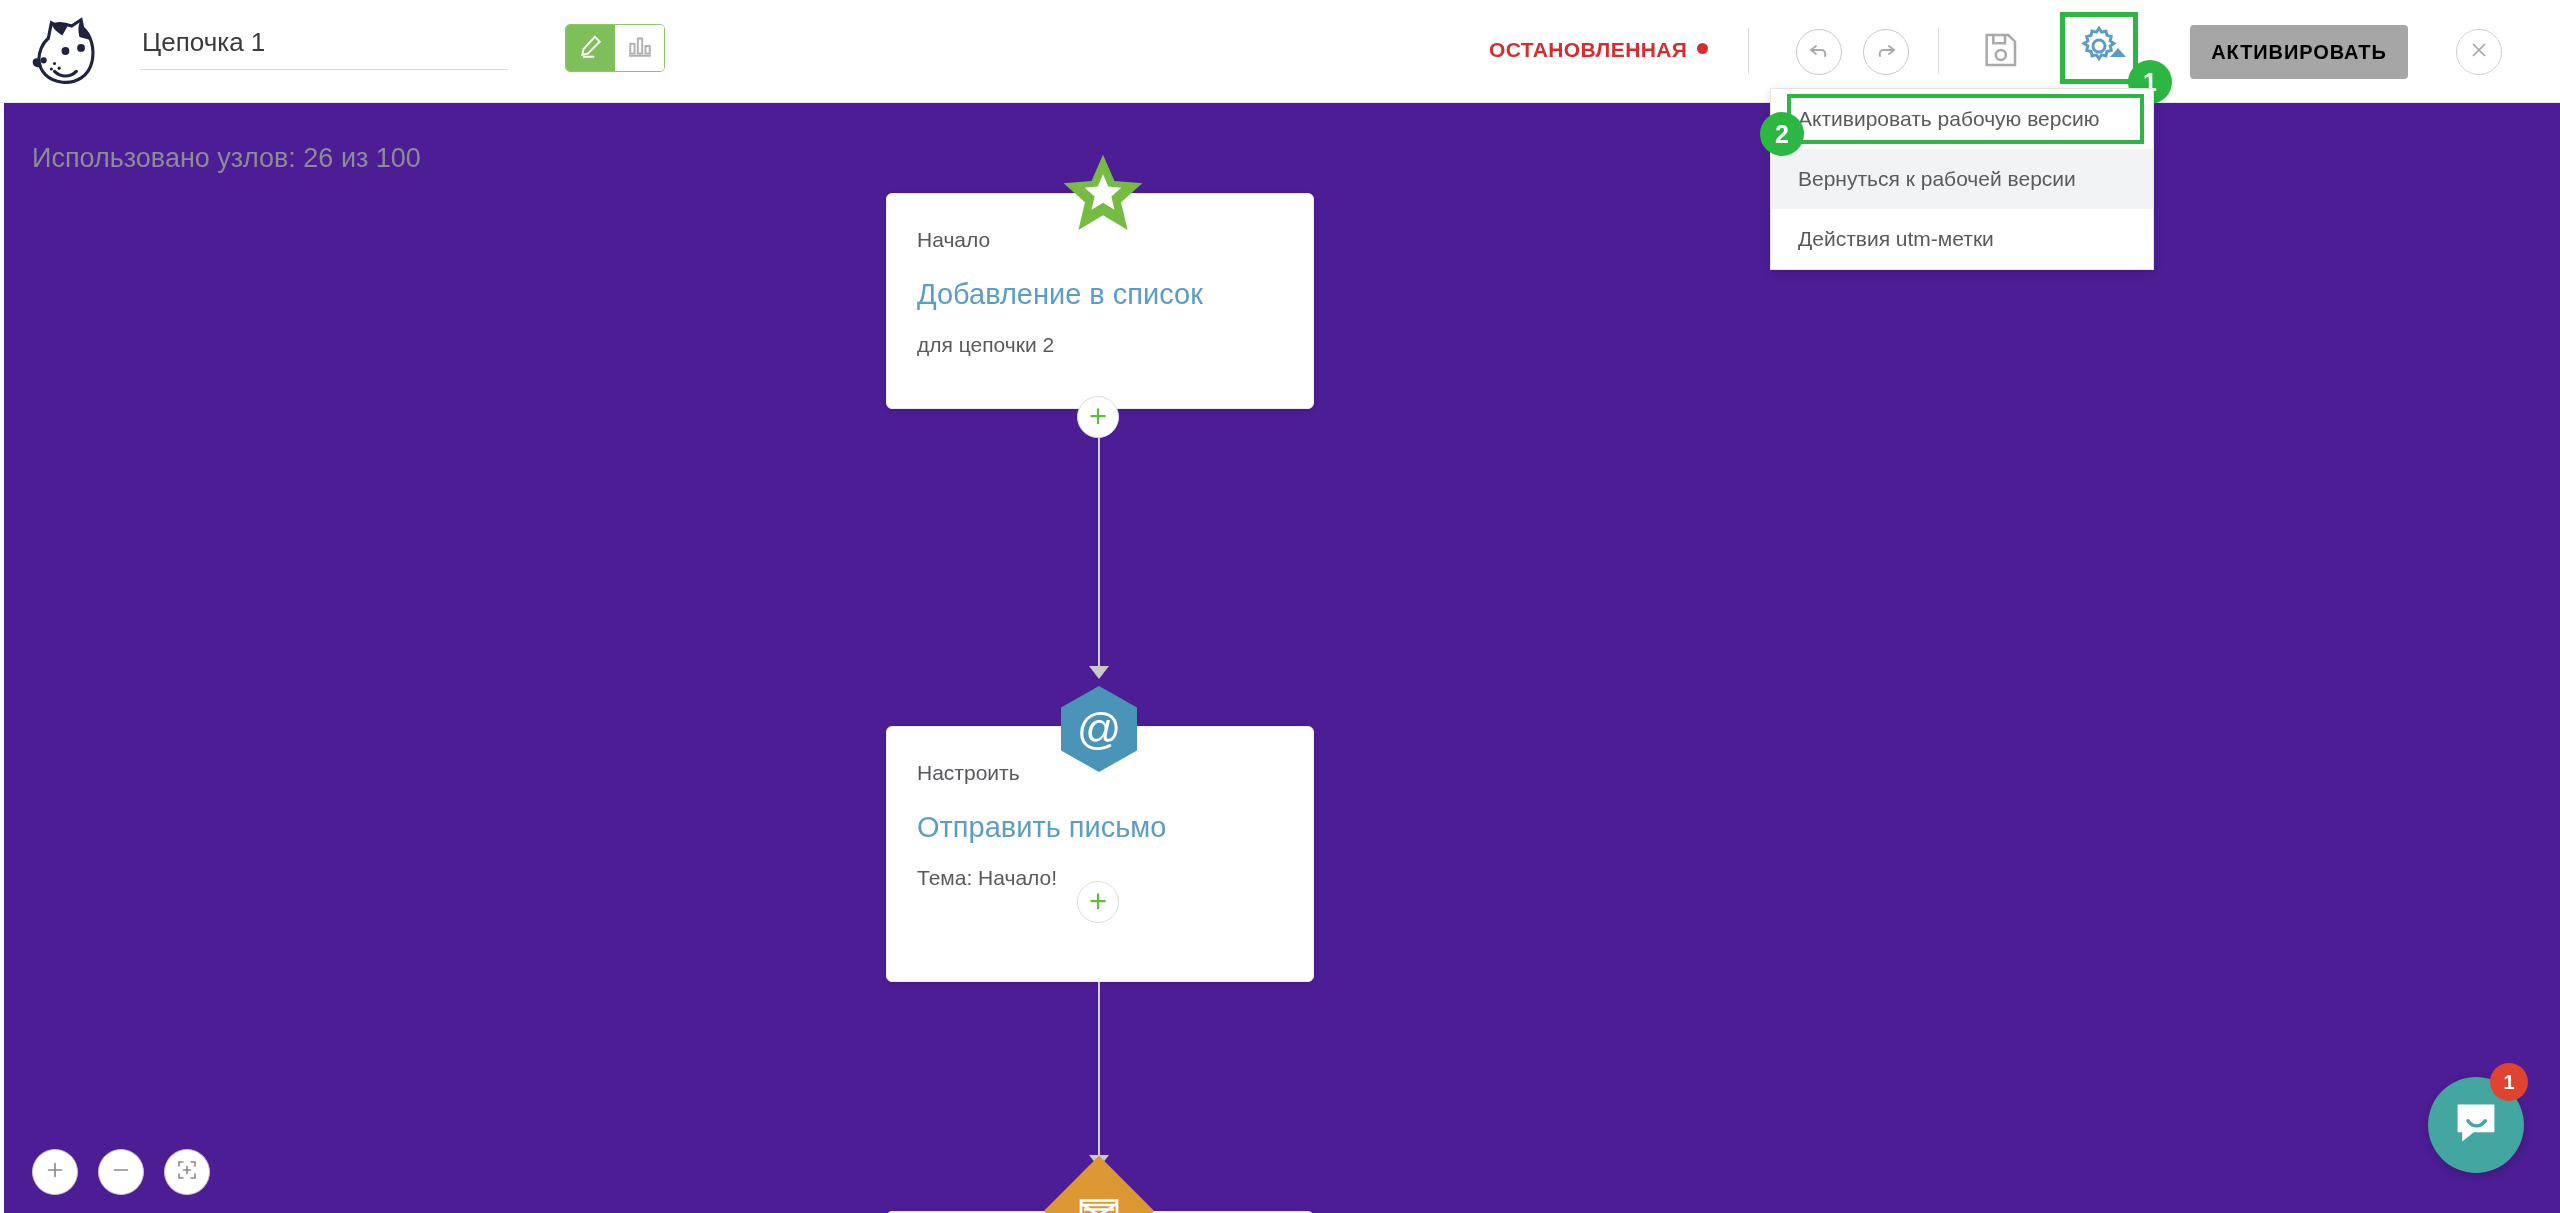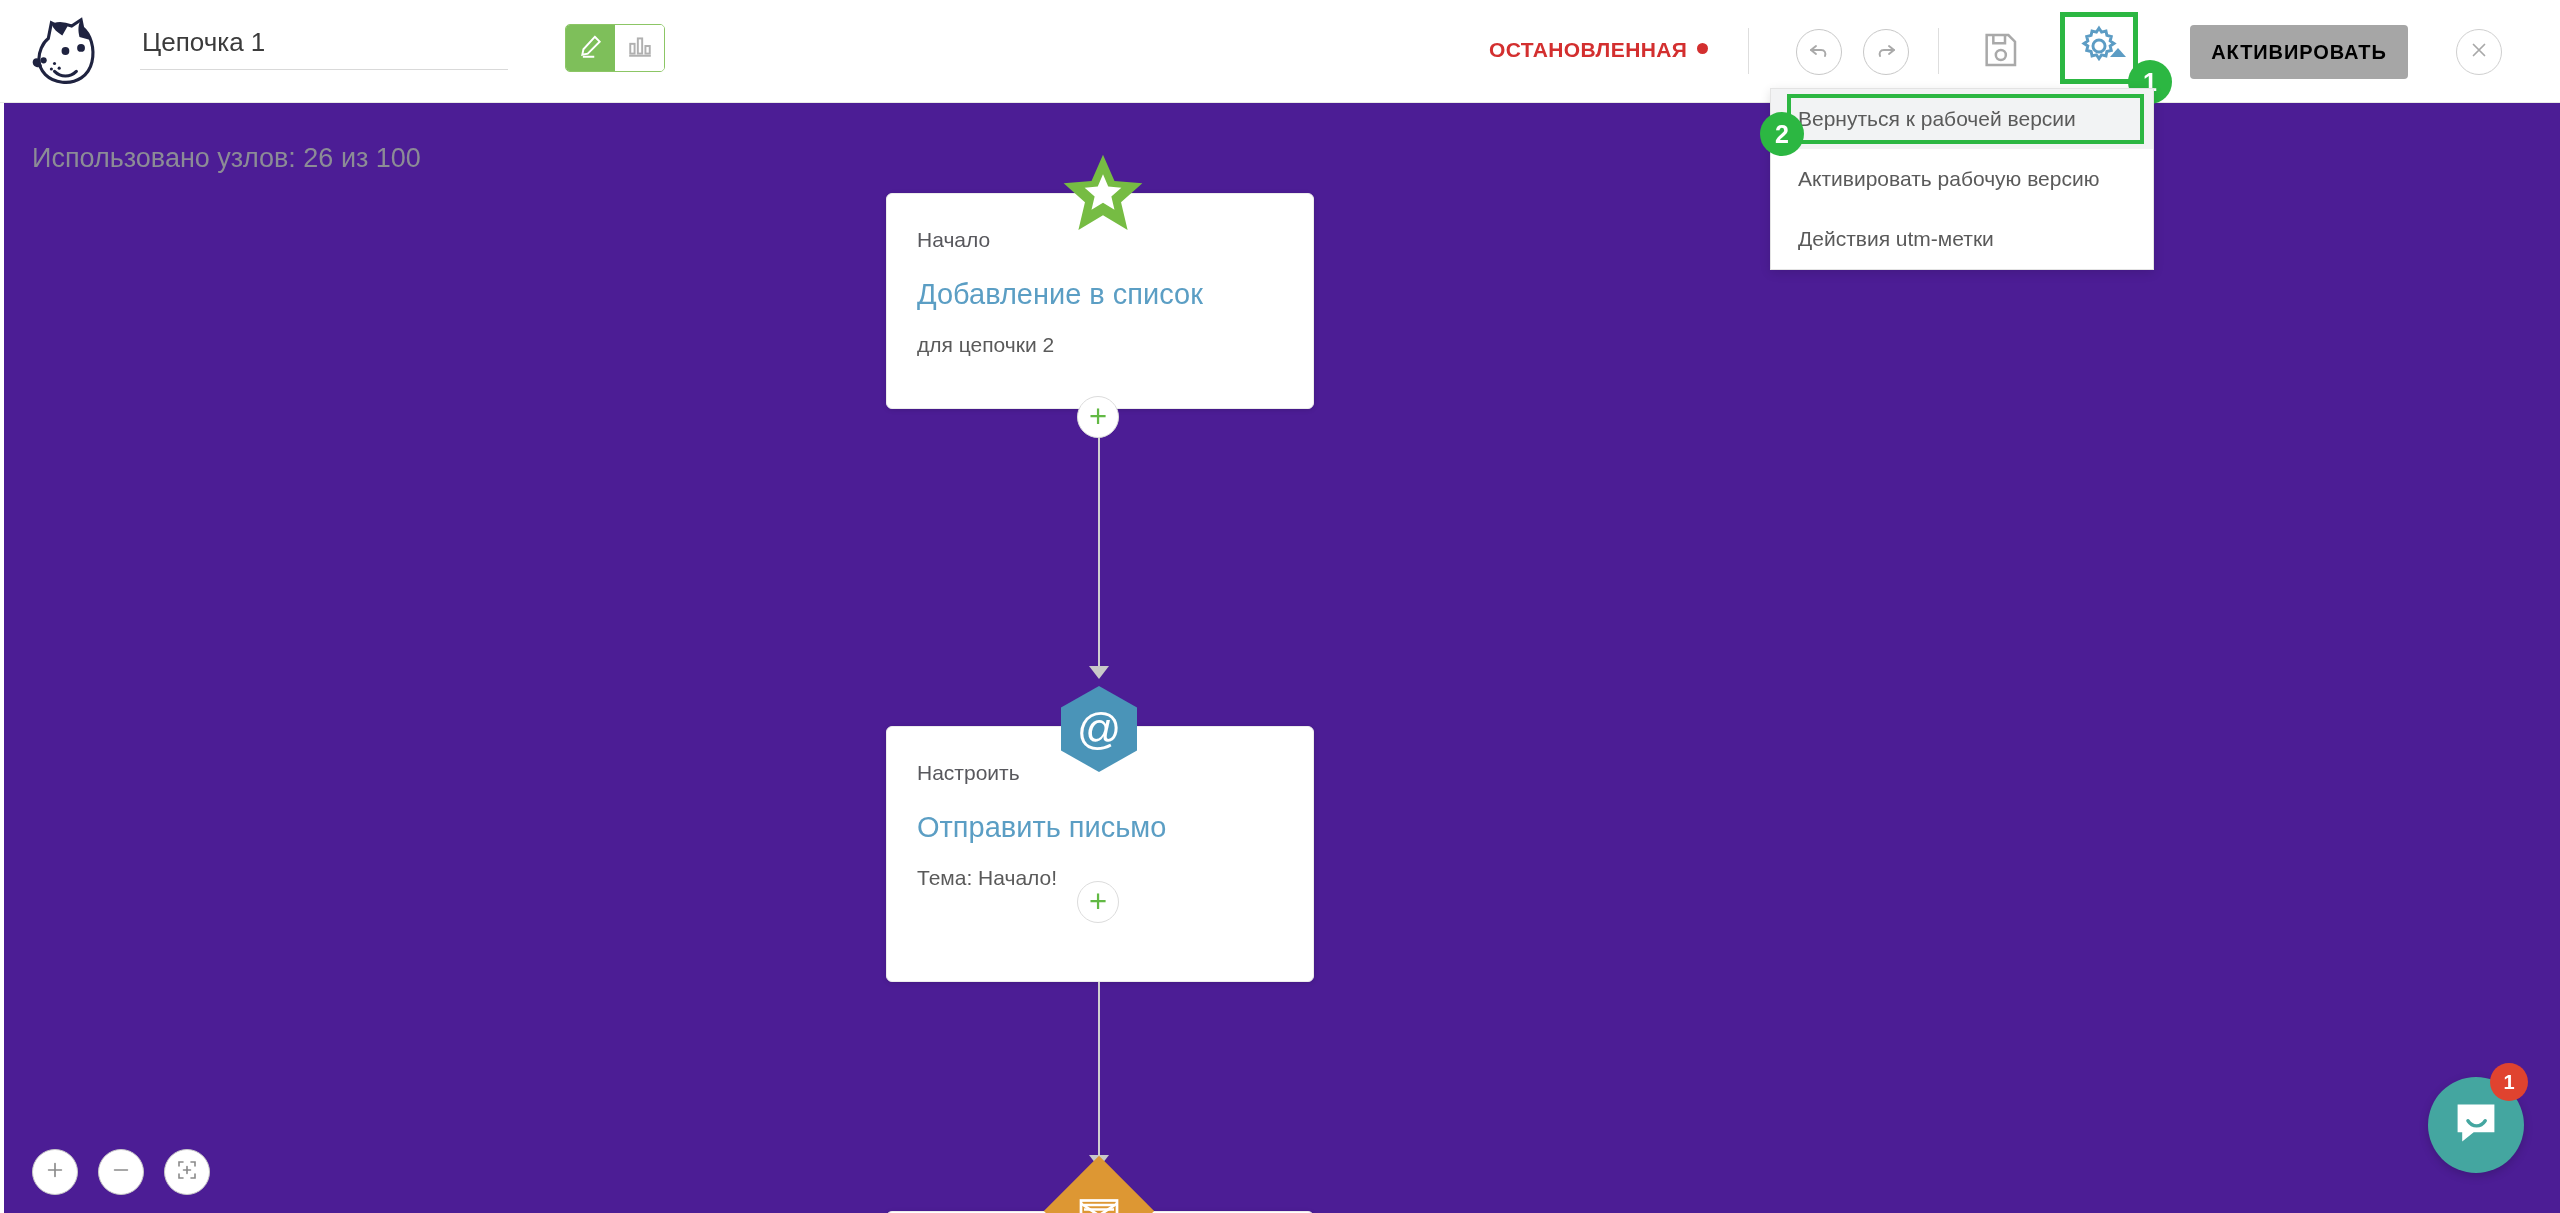--- a/index.html
+++ b/index.html
@@ -302,22 +302,22 @@
     <div class="close-btn">
       <span>
         <svg width="22" height="22" viewBox="0 0 24 24" fill="none" stroke="#a8a8a8" stroke-width="1.9" stroke-linecap="round">
           <path d="M6 6 L18 18 M18 6 L6 18"></path>
         </svg>
       </span>
     </div>
   </div>
 
   <div class="dropdown">
+    <div class="dd-item first">Активировать рабочую версию</div>
     <div class="dd-item hover">Вернуться к рабочей версии</div>
-    <div class="dd-item first">Активировать рабочую версию</div>
     <div class="dd-item">Действия utm-метки</div>
   </div>
   <div class="dd-highlight"></div>
   <div class="badge-num" style="left:1760px; top:112px;">2</div>
 
   <div class="canvas">
 
     <div class="node-counter">Использовано узлов: 26 из 100</div>
 
     <div class="star-icon" style="left:1056px; top:50px;">

